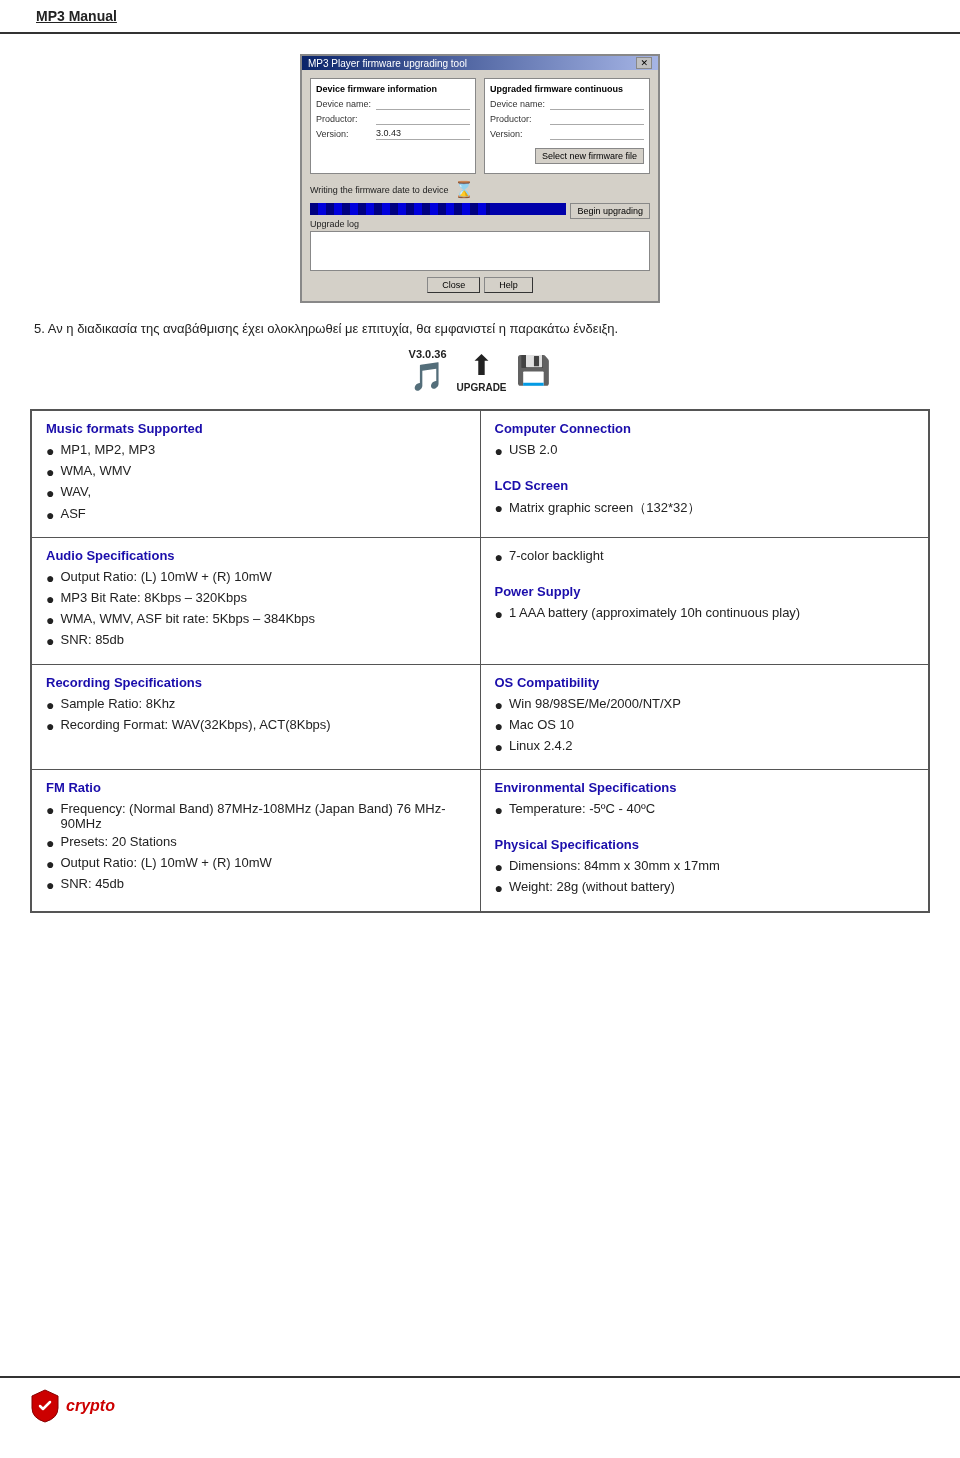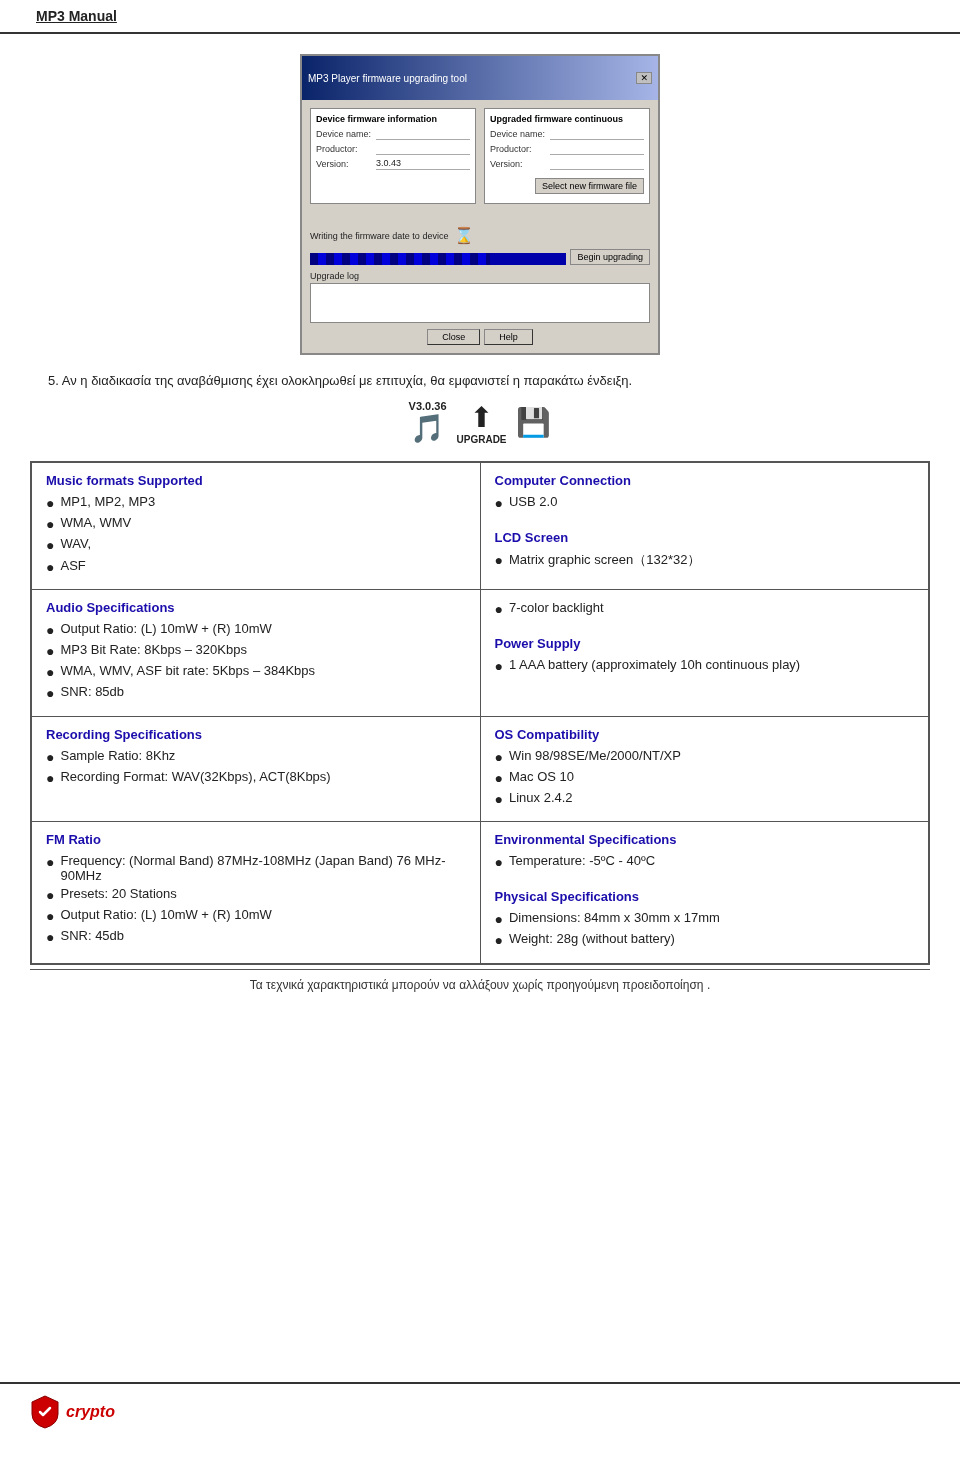--- a/index.html
+++ b/index.html
@@ -42,41 +42,41 @@
       border: 2px solid #888;
       background: #d4d0c8;
       width: 360px;
       padding: 0;
       font-size: 10px;
       font-family: 'Tahoma', sans-serif;
     }
     .firmware-dialog-titlebar {
       background: linear-gradient(to right, #0a246a, #a6b5e6);
       color: white;
-      padding: 16px 6px;
+      padding: 1px 6px;
       font-size: 10px;
       display: flex;
       justify-content: space-between;
       align-items: center;
     }
     .firmware-dialog-titlebar-close {
       background: #c0c0c0;
       border: 1px solid #888;
       color: #000;
       font-size: 9px;
       padding: 0 3px;
       cursor: pointer;
     }
     .firmware-dialog-body {
       padding: 8px;
     }
     .firmware-columns {
       display: flex;
       gap: 8px;
-      margin-bottom: 22px;
+      margin-bottom: 6px;
     }
     .firmware-col {
       flex: 1;
       border: 1px solid #888;
       background: #fff;
       padding: 5px;
     }
     .firmware-col-header {
       font-weight: bold;
       font-size: 9px;
@@ -156,21 +156,21 @@
       background: #d4d0c8;
       border: 1px outset #888;
       font-size: 9px;
       padding: 2px 14px;
       cursor: pointer;
     }
 
     
     .step-text {
       font-size: 13px;
-      margin: 8px 0 12px 18px;
+      margin: 8px 0 12px 4px;
       color: #222;
     }
 
     
     .upgrade-icon-area {
       display: flex;
       justify-content: center;
       margin: 8px 0 16px 0;
     }
 
@@ -225,21 +225,21 @@
     }
 
     
     .page-footer {
       border-top: 2px solid #333;
       padding: 10px 30px;
       display: flex;
       align-items: center;
       gap: 10px;
       position: absolute;
-      bottom: 18px;
+      bottom: 24px;
       left: 0;
       right: 0;
     }
     .crypto-logo {
       display: flex;
       align-items: center;
       gap: 6px;
     }
     .crypto-shield {
       width: 30px;
@@ -303,21 +303,21 @@
             <div style="text-align:right; margin-top:4px;">
               <button class="firmware-select-btn">Select new firmware file</button>
             </div>
           </div>
         </div>
 
         <div class="firmware-writing-row">
           <span>Writing the firmware date to device</span>
           <span style="font-size:16px;">⌛</span>
         </div>
-        <div style="display:flex;align-items:flex-end;gap:4px;margin-bottom:6px;">
+        <div style="display:flex;align-items:flex-start;gap:4px;">
           <div class="firmware-progress" style="flex:1;">
             <div class="firmware-progress-bar"></div>
           </div>
           <button class="firmware-begin-btn">Begin upgrading</button>
         </div>
 
         <div class="firmware-log-label">Upgrade log</div>
         <div class="firmware-log-box"></div>
 
         <div class="firmware-bottom-btns">
@@ -485,21 +485,20 @@
             </div>
           <div class="spec-item">
               <span class="bullet">●</span>
               <span>Weight: 28g (without battery)</span>
             </div>
         </td>
       </tr>
     </tbody>
   </table>
 
-  <div class="footer-note">Τα τεχνικά χαρακτηριστικά μπορούν να αλλάξουν χωρίς προηγούμενη προειδοποίηση .</div>
 
 </div>
 
 <div class="page-footer">
   <div class="crypto-logo">
     <svg class="crypto-shield" viewBox="0 0 30 36" xmlns="http://www.w3.org/2000/svg">
       <path d="M15 2 L28 8 L28 20 Q28 30 15 34 Q2 30 2 20 L2 8 Z" fill="#cc0000" stroke="#880000" stroke-width="1"></path>
       <path d="M10 18 L13 21 L20 14" stroke="white" stroke-width="2.5" fill="none" stroke-linecap="round" stroke-linejoin="round"></path>
     </svg>
     <span class="crypto-text">crypto</span>

